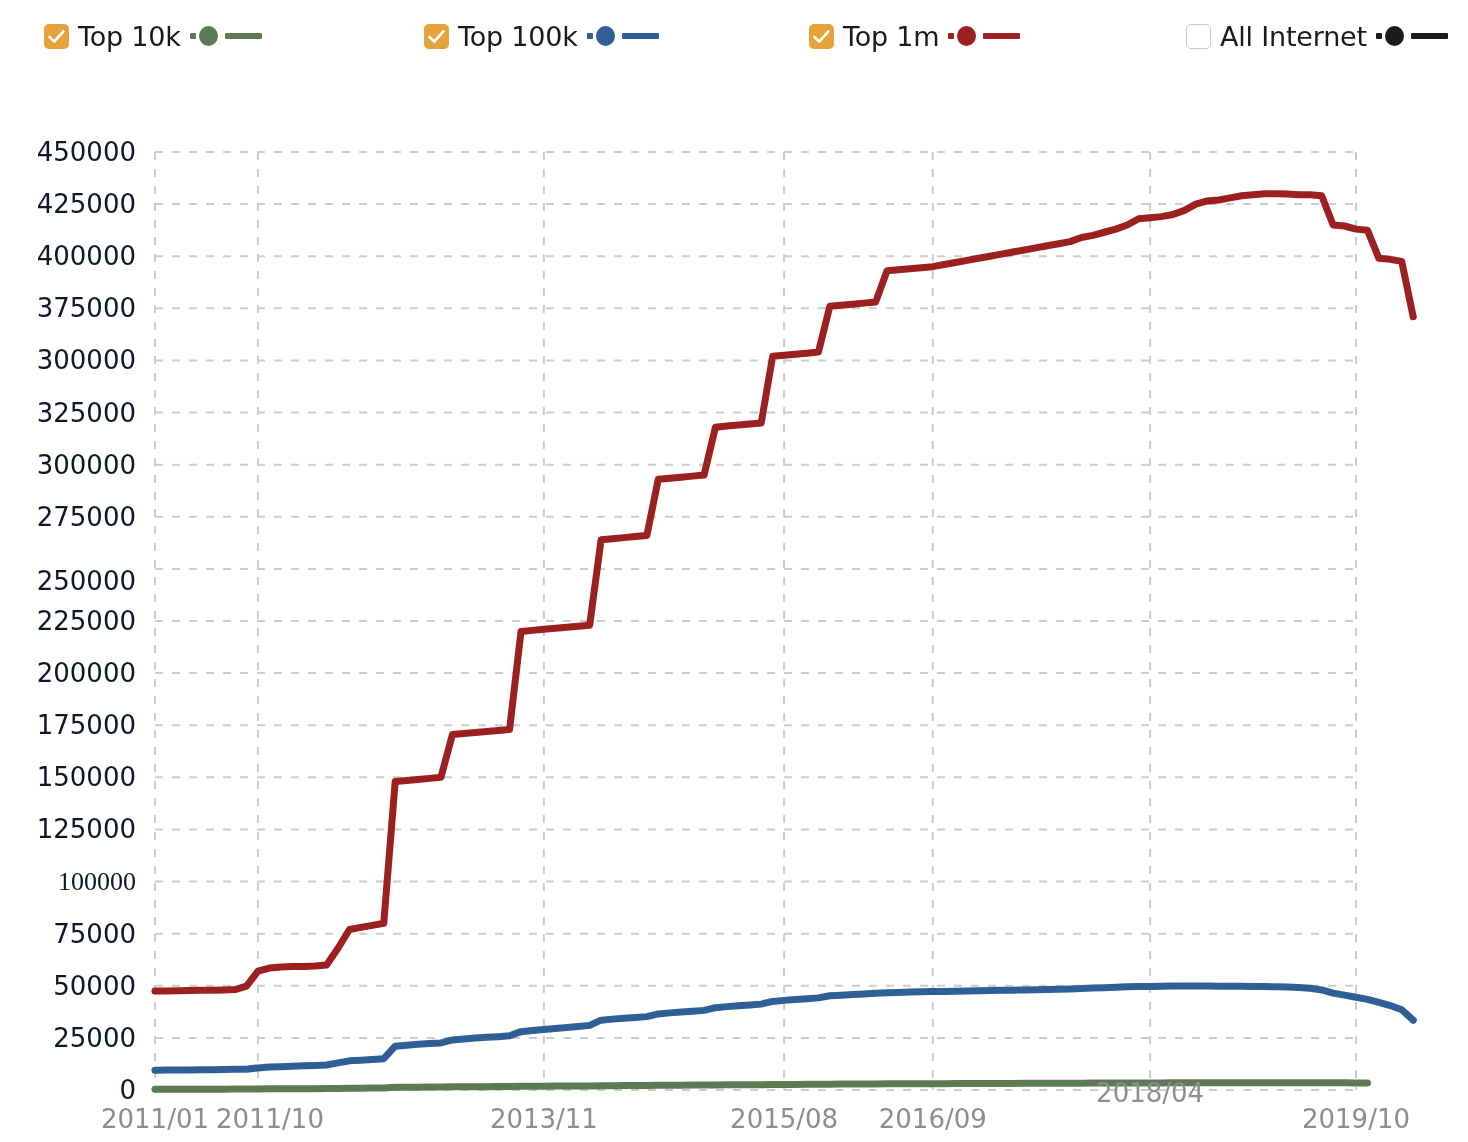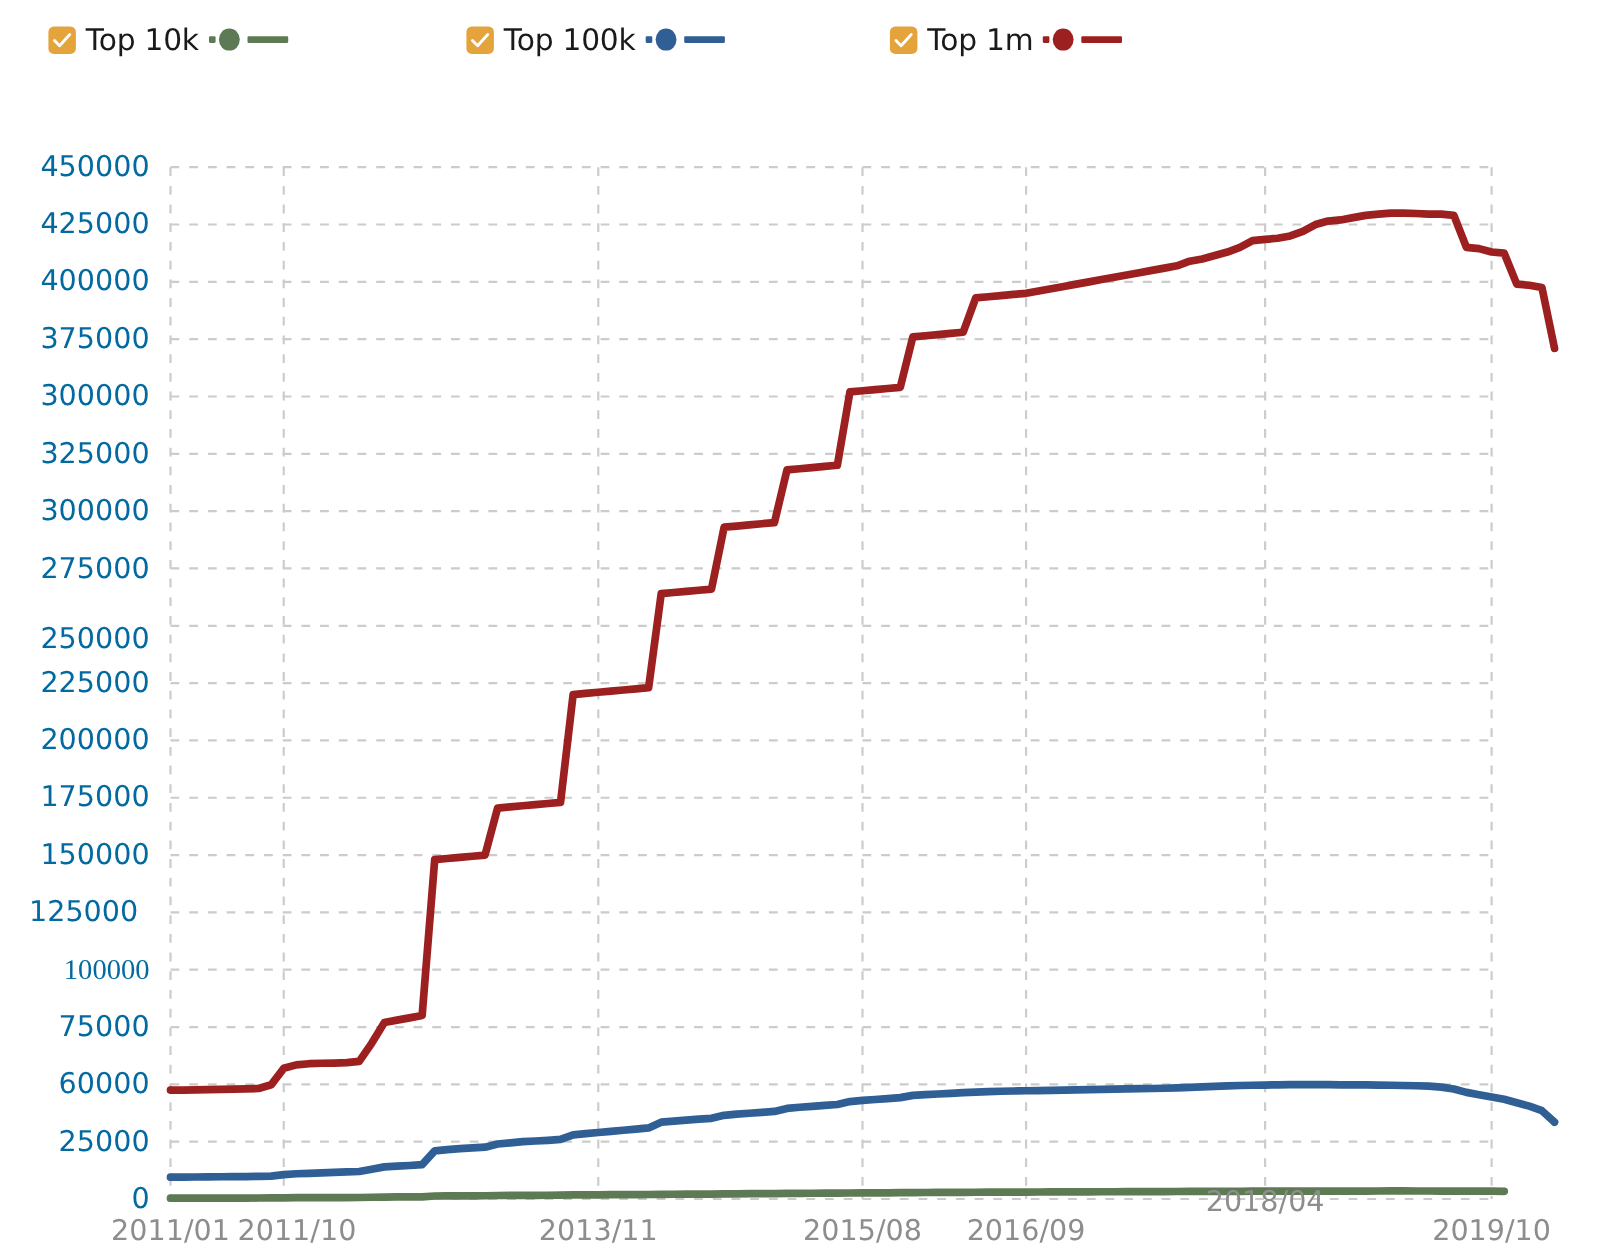--- a/index.html
+++ b/index.html
@@ -44,21 +44,21 @@
 
   
   #chart-area{
     position:absolute;left:0;top:70px;width:1468px;height:1072px;
   }
   #plot-svg{position:absolute;left:0;top:0;}
   .ytick{
     position:absolute;right:0;
     width:120px;
     text-align:right;
-    font-size:26px;color:#0369a1;
+    font-size:26px;color:#0f172a;
     transform:translateY(-50%);
     line-height:1;
   }
   #ylabels{position:absolute;left:8px;top:0;width:128px;height:1072px;}
   #xlabels{position:absolute;left:0;top:0;width:1468px;height:1072px;}
   .xtick{
     position:absolute;
     font-size:26px;color:#8d8d8d;
     transform:translateX(-50%);
     white-space:nowrap;
@@ -105,20 +105,29 @@
         </svg>
     </span>
     <span class="lg-label">Top 1m</span>
     <span class="lg-sym">
       <span class="lg-dot-sm" style="background: rgb(156, 32, 32);"></span>
       <span class="lg-dot-big" style="background: rgb(156, 32, 32);"></span>
       <span class="lg-line" style="background: rgb(156, 32, 32);"></span>
     </span>
   </div>
 
+  <div class="legend-item" id="lg3" style="left: 1186px;">
+    <span class="lg-box off"></span>
+    <span class="lg-label">All Internet</span>
+    <span class="lg-sym">
+      <span class="lg-dot-sm" style="background: rgb(26, 26, 26);"></span>
+      <span class="lg-dot-big" style="background: rgb(26, 26, 26);"></span>
+      <span class="lg-line" style="background: rgb(26, 26, 26);"></span>
+    </span>
+  </div>
 
 </div>
 
 <div id="chart-area">
   <svg id="plot-svg" width="1468" height="1072">
       <line x1="155" x2="1356" y1="82" y2="82" stroke="#cccccc" stroke-width="2" stroke-dasharray="8,9"></line>
       <line x1="155" x2="1356" y1="134.1111111111111" y2="134.1111111111111" stroke="#cccccc" stroke-width="2" stroke-dasharray="8,9"></line>
       <line x1="155" x2="1356" y1="186.22222222222229" y2="186.22222222222229" stroke="#cccccc" stroke-width="2" stroke-dasharray="8,9"></line>
       <line x1="155" x2="1356" y1="238.33333333333326" y2="238.33333333333326" stroke="#cccccc" stroke-width="2" stroke-dasharray="8,9"></line>
       <line x1="155" x2="1356" y1="290.44444444444446" y2="290.44444444444446" stroke="#cccccc" stroke-width="2" stroke-dasharray="8,9"></line>
@@ -160,24 +169,24 @@
       <div class="ytick" style="top: 238.333px;">375000</div>
       <div class="ytick" style="top: 290.444px;">300000</div>
       <div class="ytick" style="top: 342.556px;">325000</div>
       <div class="ytick" style="top: 394.667px;">300000</div>
       <div class="ytick" style="top: 446.778px;">275000</div>
       <div class="ytick" style="top: 498.889px; margin-top: 12px;">250000</div>
       <div class="ytick" style="top: 551px;">225000</div>
       <div class="ytick" style="top: 603.111px;">200000</div>
       <div class="ytick" style="top: 655.222px;">175000</div>
       <div class="ytick" style="top: 707.333px;">150000</div>
-      <div class="ytick" style="top: 759.444px; text-align: center;">125000</div>
+      <div class="ytick" style="top: 759.444px;">125000</div>
       <div class="ytick" style="top: 811.556px; font-family: Liberation Serif, serif;">100000</div>
       <div class="ytick" style="top: 863.667px;">75000</div>
-      <div class="ytick" style="top: 915.778px;">60000</div>
+      <div class="ytick" style="top: 915.778px;">50000</div>
       <div class="ytick" style="top: 967.889px;">25000</div>
       <div class="ytick" style="top: 1020px;">0</div>
     </div>
   <div id="xlabels">
       <div class="xtick" style="left: 155px; top: 1036px;">2011/01</div>
       <div class="xtick" style="left: 257.943px; top: 1036px; padding-left: 24px;">2011/10</div>
       <div class="xtick" style="left: 543.895px; top: 1036px;">2013/11</div>
       <div class="xtick" style="left: 784.095px; top: 1036px;">2015/08</div>
       <div class="xtick" style="left: 932.79px; top: 1036px;">2016/09</div>
       <div class="xtick" style="left: 1150.11px; top: 1010px;">2018/04</div>

